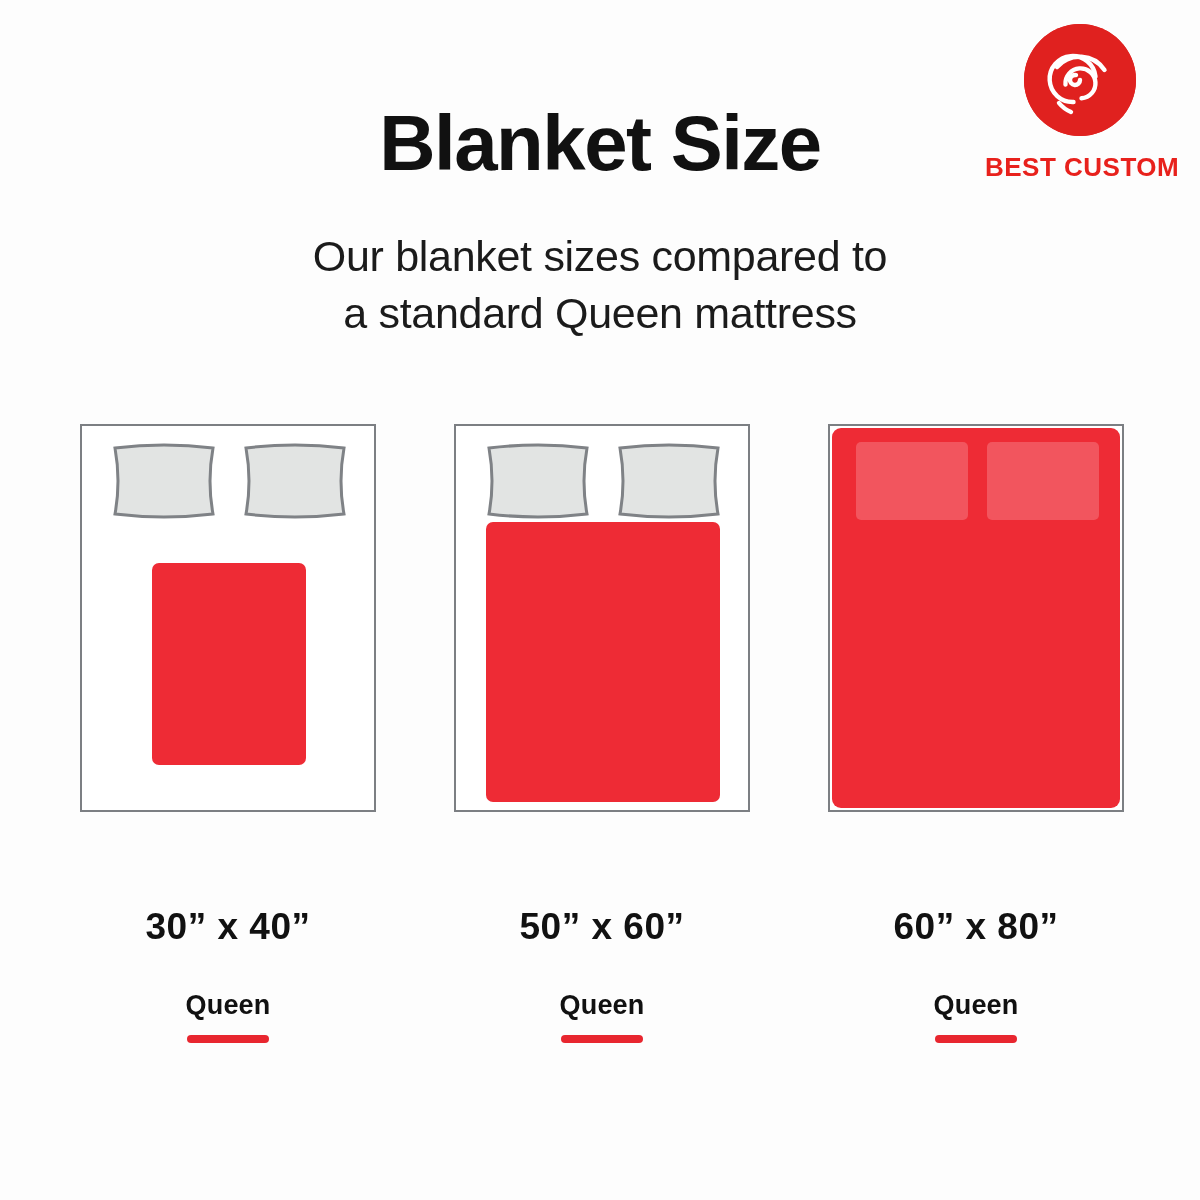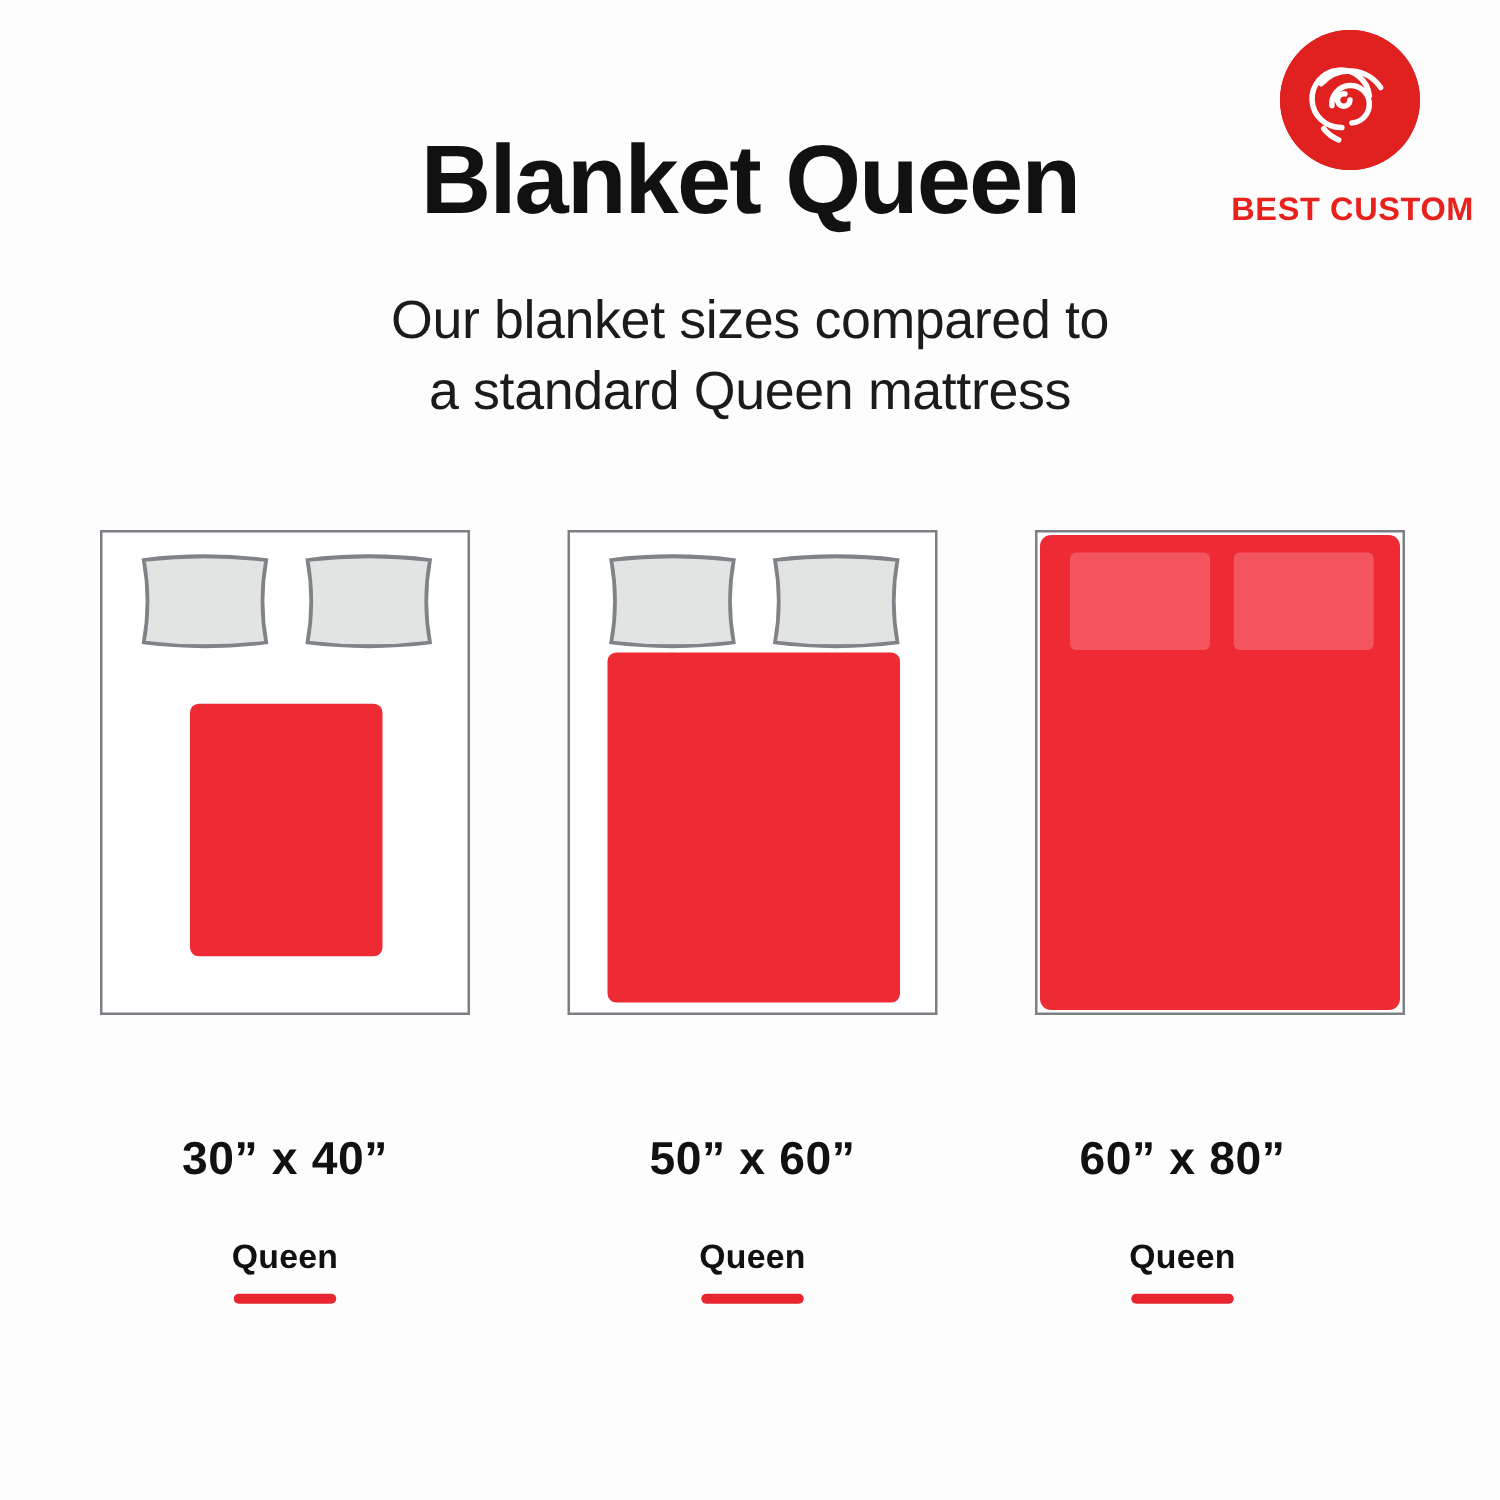--- a/index.html
+++ b/index.html
@@ -156,21 +156,21 @@
           <path d="M41.5 60.5 a15 15 0 1 1 16 13.8"></path>
           <path d="M71.5 52.5 a23 23 0 1 0 -22 25.5"></path>
           <path d="M33 43 a30 30 0 0 1 47.5 3"></path>
           <path d="M35 79 a30 30 0 0 0 12 9"></path>
         </g>
       </svg>
     </div>
     <div class="logo-word">BEST CUSTOM</div>
   </div>
 
-  <div class="title">Blanket Queen</div>
+  <div class="title">Blanket Size</div>
   <div class="subtitle">
     <span>Our blanket sizes compared to</span>
     <span>a standard Queen mattress</span>
   </div>
 
   <div class="bed-col" style="left:80px;">
     <div class="bed" style="width:296px;height:388px;">
 
       <div class="pillow" style="left:26px;top:16px;width:112px;height:78px;">
         <svg viewBox="0 0 112 78" preserveAspectRatio="none">
@@ -222,19 +222,19 @@
     <div class="name">Queen</div>
     <div class="rule"></div>
   </div>
 
   <div class="caption" style="left:454px;top:906px;width:296px;">
     <div class="dim">50” x 60”</div>
     <div class="name">Queen</div>
     <div class="rule"></div>
   </div>
 
-  <div class="caption" style="left:798px;top:906px;width:296px;">
+  <div class="caption" style="left:828px;top:906px;width:296px;">
     <div class="dim">60” x 80”</div>
     <div class="name">Queen</div>
     <div class="rule"></div>
   </div>
 
 </div>
 
 </body></html>

